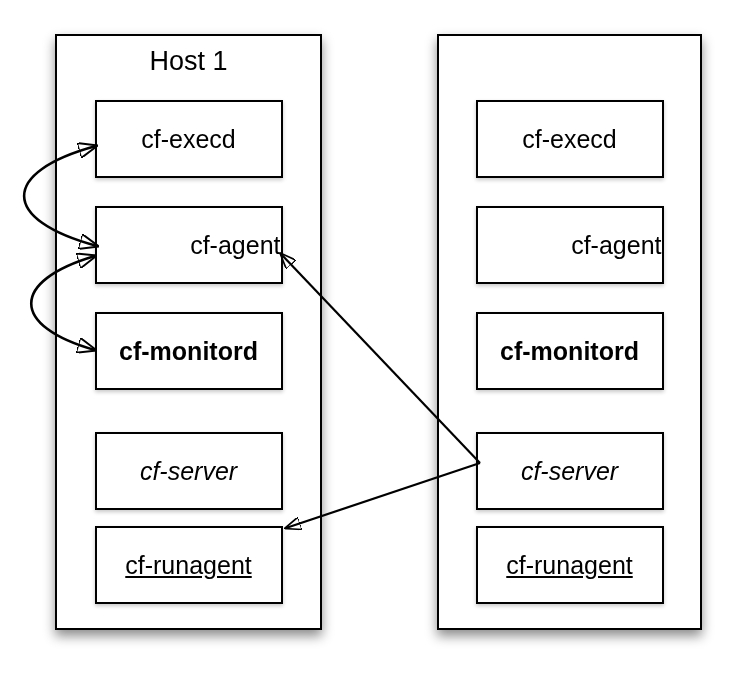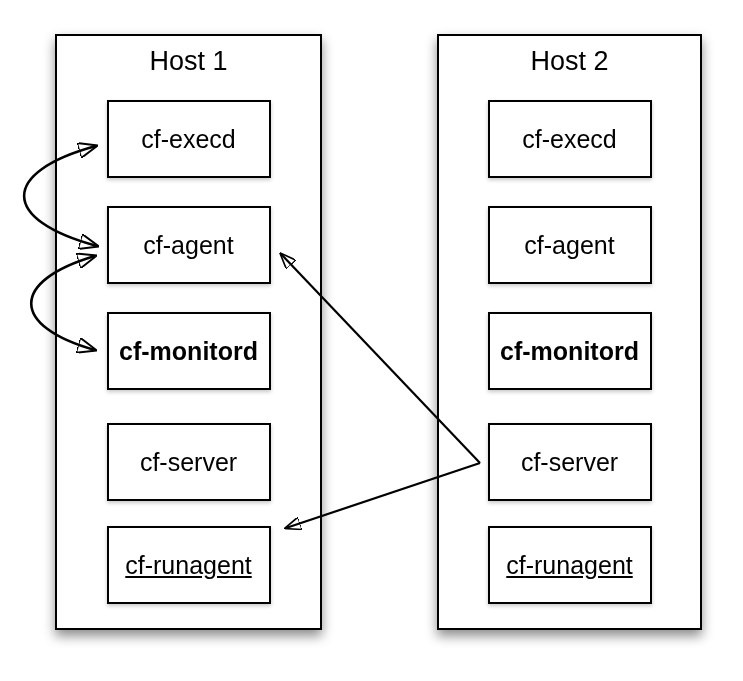--- a/index.html
+++ b/index.html
@@ -35,36 +35,36 @@
     text-align: center;
     font-size: 27px;
     line-height: 32px;
     color: #000000;
     white-space: nowrap;
   }
   .daemon-box {
     position: absolute;
     left: 50%;
     transform: translateX(-50%);
-    width: 164px;
+    width: 188px;
     height: 78px;
     background: #ffffff;
     border: 2px solid #000000;
     box-shadow: 0 2px 4px rgba(0,0,0,0.22);
     box-sizing: border-box;
     display: flex;
     align-items: center;
     justify-content: center;
     font-size: 25px;
     white-space: nowrap;
   }
   .pos-0 { top: 64px; }
-  .pos-1 { top: 170px; }
+  .pos-1 { top: 170px; justify-content: flex-end; }
   .pos-2 { top: 276px; font-weight: bold; }
-  .pos-3 { top: 387px; }
+  .pos-3 { top: 396px; font-style: italic; }
   .pos-4 { top: 490px; text-decoration: underline; }
   #arrow-layer {
     position: absolute;
     left: 0;
     top: 0;
     width: 743px;
     height: 681px;
     pointer-events: none;
   }
   #arrow-layer path { fill: none; stroke: #000000; }
@@ -89,21 +89,20 @@
     </div>
     <div class="daemon-box pos-3">
       <span>cf-server</span>
     </div>
     <div class="daemon-box pos-4">
       <span>cf-runagent</span>
     </div>
   </div>
 
   <div class="host" id="host-2">
-    <div class="host-title">Host 2</div>
     <div class="daemon-box pos-0">
       <span>cf-execd</span>
     </div>
     <div class="daemon-box pos-1">
       <span>cf-agent</span>
     </div>
     <div class="daemon-box pos-2">
       <span>cf-monitord</span>
     </div>
     <div class="daemon-box pos-3">

